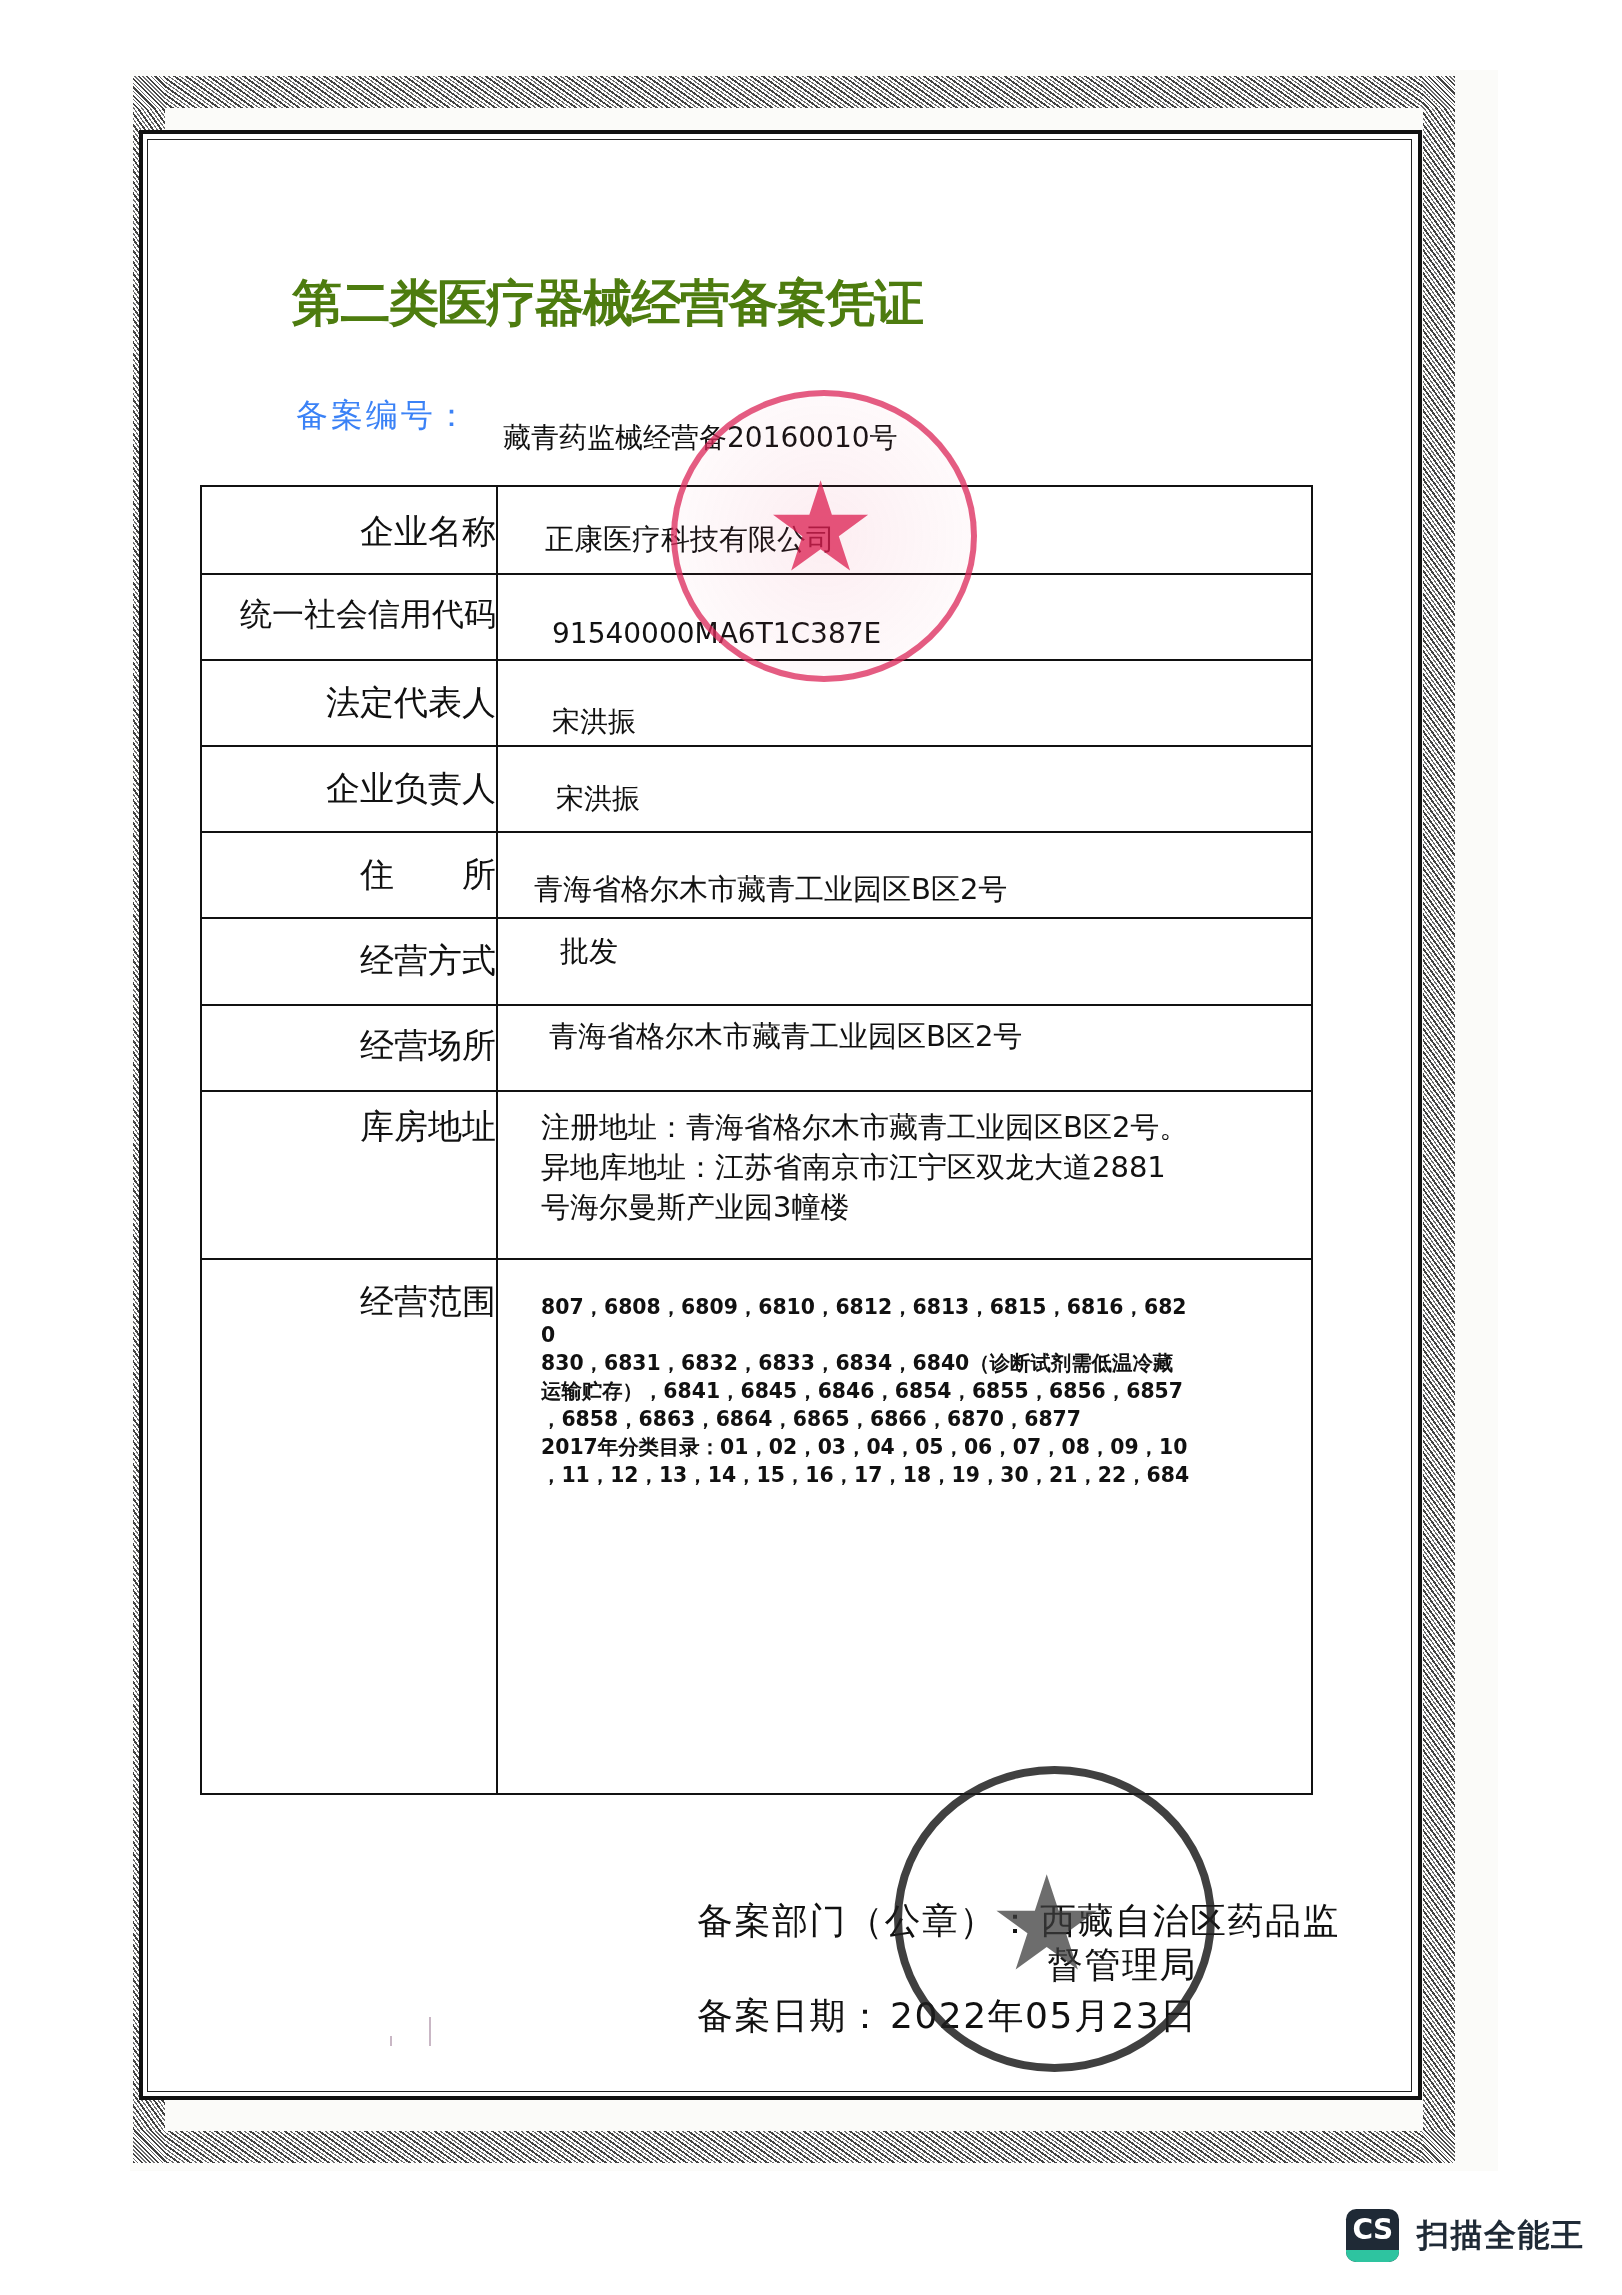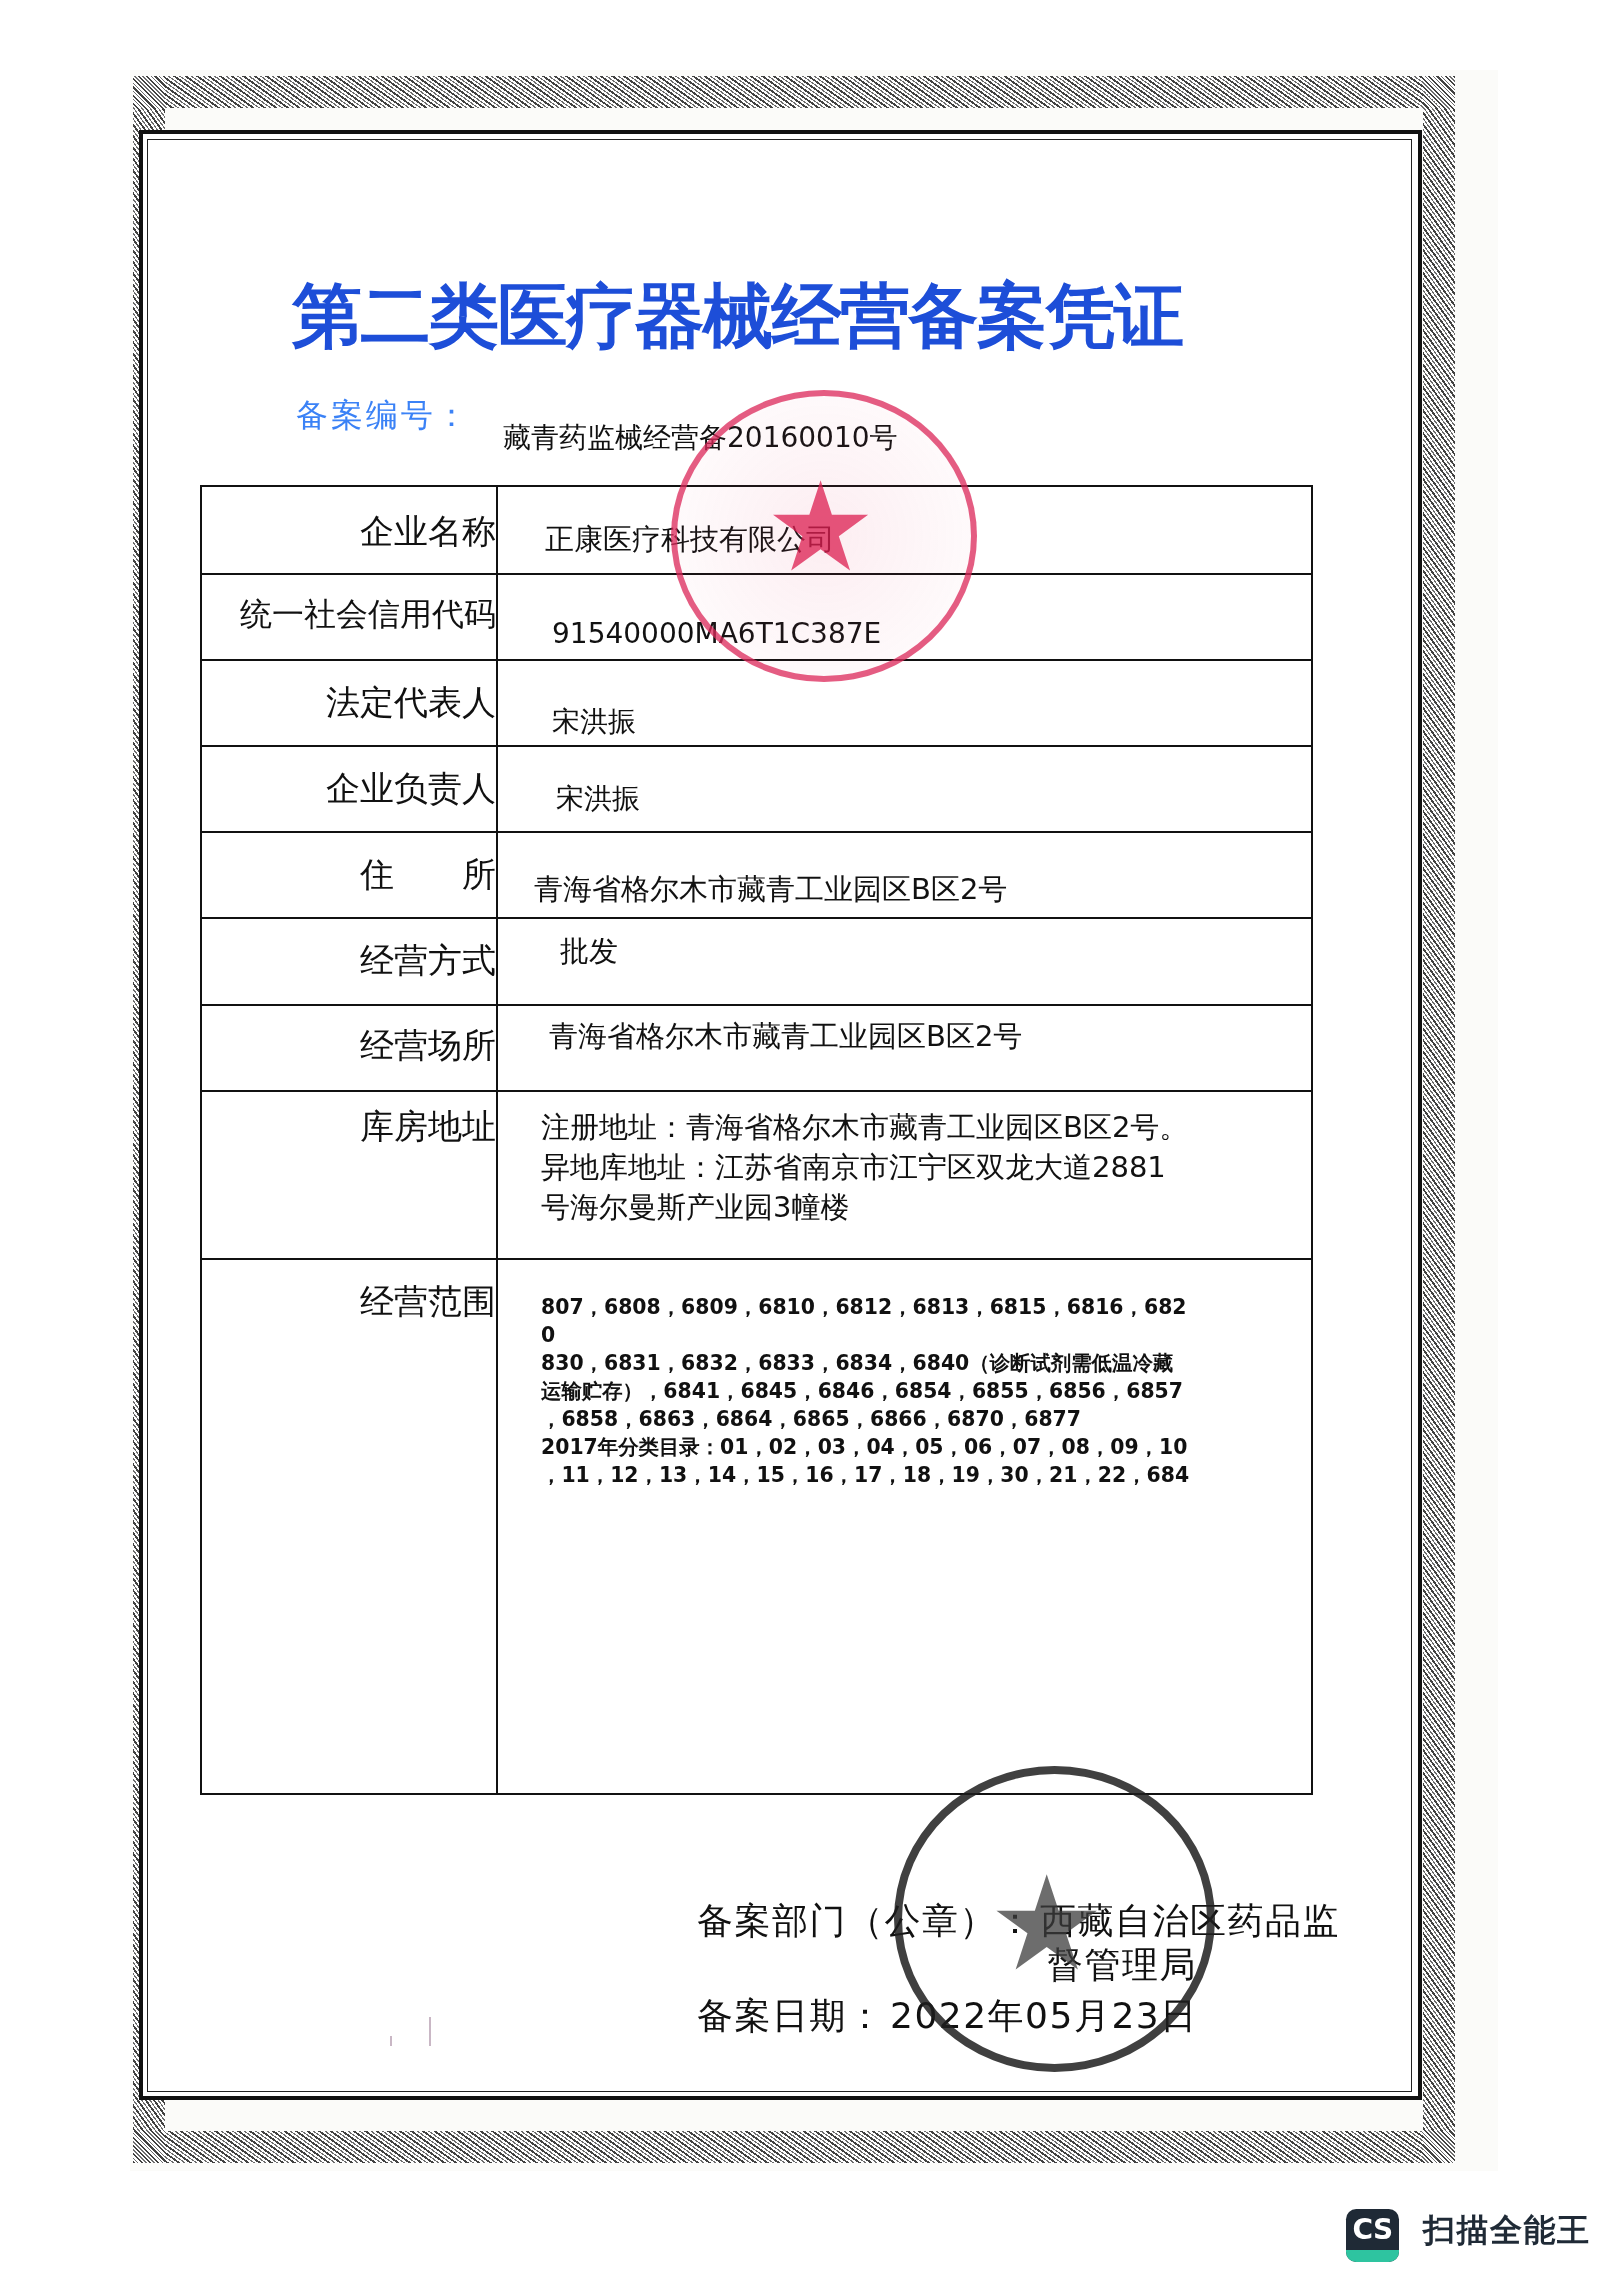--- a/index.html
+++ b/index.html
@@ -20,22 +20,22 @@
   .frame-outer {
     position:absolute; left:139px; top:130px; width:1283px; height:1970px;
     border:4.4px solid #111; box-sizing:border-box; background:#fff;
   }
   .frame-inner {
     position:absolute; left:147px; top:139px; width:1265px; height:1953px;
     border:1.5px solid #222; box-sizing:border-box;
   }
   .title {
     position:absolute; left:292px; top:270px; width:949px;
-    font-family:"DejaVu Sans", sans-serif; font-weight:bold; font-size:70px; letter-spacing:-1.5px;
-    color:#1d4ed8; white-space:nowrap;
+    font-family:"DejaVu Sans", sans-serif; font-weight:bold; font-size:50px; letter-spacing:-1.5px;
+    color:#4d7c0f; white-space:nowrap;
   }
   .record-label {
     position:absolute; left:296px; top:394px; font-size:32px; color:#3b82f6; letter-spacing:2.9px;
   }
   .record-value {
     position:absolute; left:503px; top:419px; font-size:28px; color:#111;
   }
   .table {
     position:absolute; left:200px; top:485px; width:1113px; height:1310px;
     border:2.9px solid #111; box-sizing:border-box;
@@ -65,21 +65,21 @@
   }
   .seal-black {
     position:absolute; left:894px; top:1766px; width:321px; height:306px; border-radius:50%;
     border:8px solid rgba(30,30,30,0.85); box-sizing:border-box;
   }
   .seal-black .star {
     position:absolute; left:86px; top:84px; font-size:131px; color:rgba(60,60,60,0.75); line-height:1;
   }
   .footer-line { position:absolute; font-size:36px; color:#111; white-space:nowrap; letter-spacing:1.5px; }
   .logo {
-    position:absolute; left:1346px; top:2209px; display:flex; align-items:flex-start; gap:16px;
+    position:absolute; left:1346px; top:2209px; display:flex; align-items:center; gap:10px;
   }
   .logo-badge {
     width:53px; height:53px; border-radius:10.2px; overflow:hidden; position:relative;
     background:#1f2a36;
   }
   .logo-badge .cs {
     position:absolute; left:0; top:4.4px; width:100%; text-align:center; color:#fff;
     font-weight:bold; font-size:28px; font-family:"DejaVu Sans", sans-serif; letter-spacing:-0.7px;
   }
   .logo-badge .green { position:absolute; left:0; bottom:0; width:100%; height:11.7px; background:#2ec4a0; }

